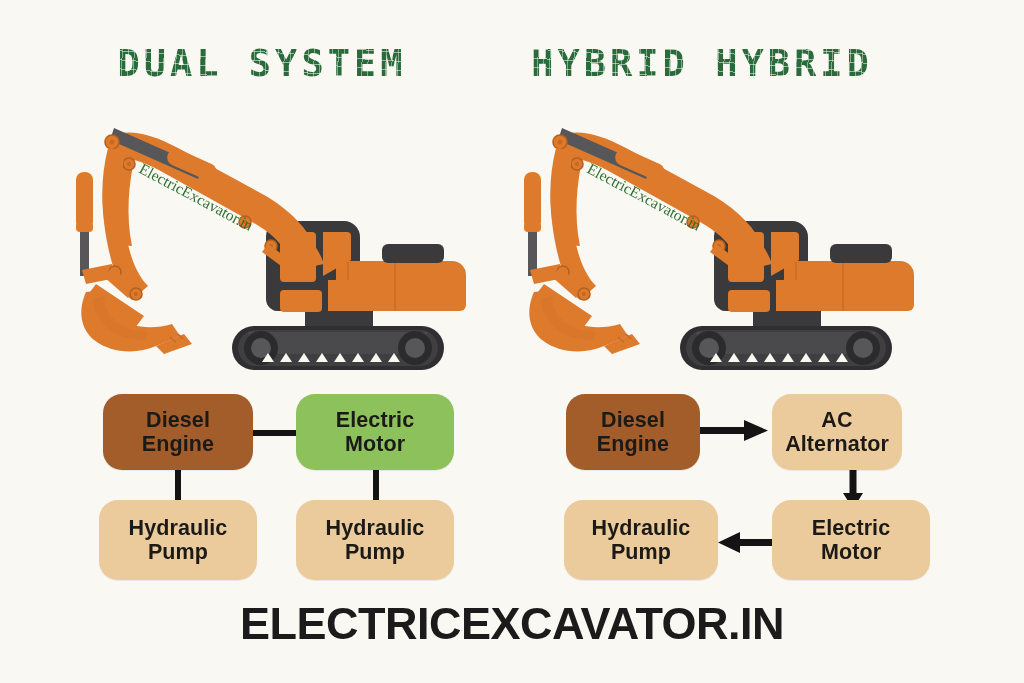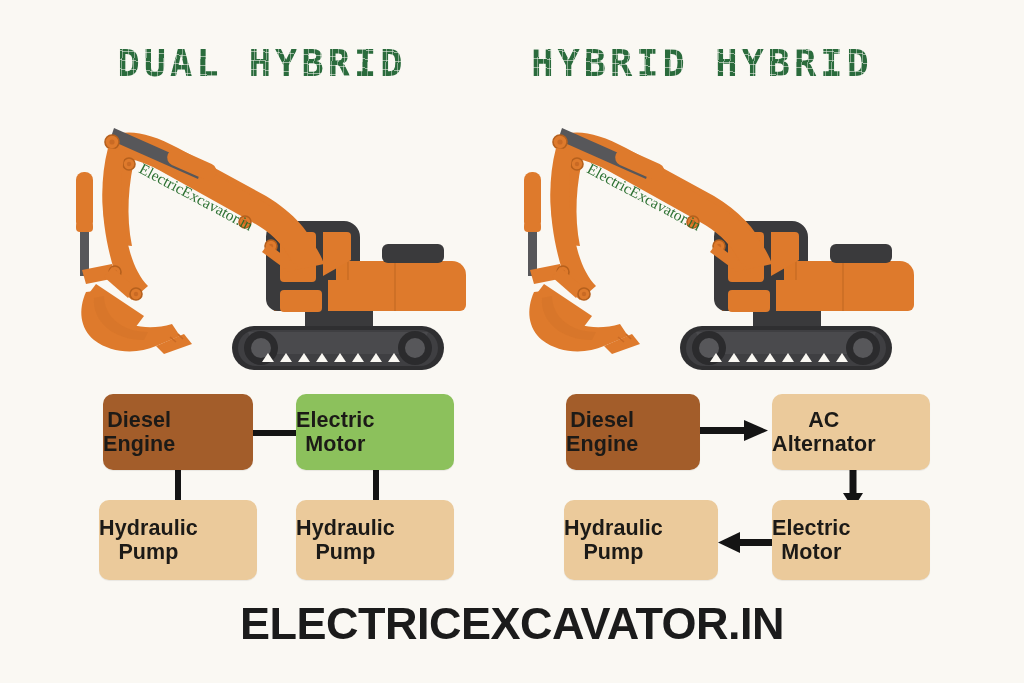--- a/index.html
+++ b/index.html
@@ -54,23 +54,24 @@
     width: 450px;
     height: 270px;
   }
   #excavator-left  { left: 52px; }
   #excavator-right { left: 500px; }
 
   
   .fbox {
     position: absolute;
     box-sizing: border-box;
-    border-radius: 10px;
+    border-radius: 19px;
     display: flex;
     align-items: center;
+    justify-content: center;
     text-align: center;
     font-size: 21.5px;
     font-weight: 700;
     line-height: 1.12;
     color: #1c1a17;
     letter-spacing: 0.1px;
     box-shadow: 0 1px 1px rgba(0,0,0,0.07);
   }
   .fbox span { display: block; pointer-events: none; }
 
@@ -96,21 +97,21 @@
     font-weight: 700;
     letter-spacing: -0.5px;
     color: #1b1b1b;
   }
 </style>
 </head>
 <body>
 
 <div class="stage">
 
-  <div class="panel-title" id="title-left">DUAL HYBRID</div>
+  <div class="panel-title" id="title-left">DUAL SYSTEM</div>
 
   <div class="panel-title" id="title-right">HYBRID HYBRID</div>
 
   <svg class="excavator" id="excavator-left" viewBox="0 0 450 270">
     <defs>
       <g id="exc-art">
 
         <rect x="253" y="205" width="68" height="28" fill="#3a3a3c"></rect>
         <rect x="180" y="222" width="212" height="44" rx="22" fill="#2f2f31"></rect>
         <rect x="186" y="226" width="200" height="36" rx="18" fill="#3f3f42"></rect>
@@ -277,21 +278,21 @@
     <path d="M22 2 L 0 12.5 L 22 23 Z" fill="#141414"></path>
   </svg>
 
   <div class="fbox c-brown" style="left:566px; top:394px; width:134px; height:76px;">
     <div>
       <span>Diesel</span>
       <span>Engine</span>
     </div>
   </div>
 
-  <div class="fbox c-tan" style="left:772px; top:394px; width:158px; height:76px;">
+  <div class="fbox c-tan" style="left:772px; top:394px; width:130px; height:76px;">
     <div>
       <span>AC</span>
       <span>Alternator</span>
     </div>
   </div>
 
   <div class="fbox c-tan" style="left:772px; top:500px; width:158px; height:80px;">
     <div>
       <span>Electric</span>
       <span>Motor</span>

